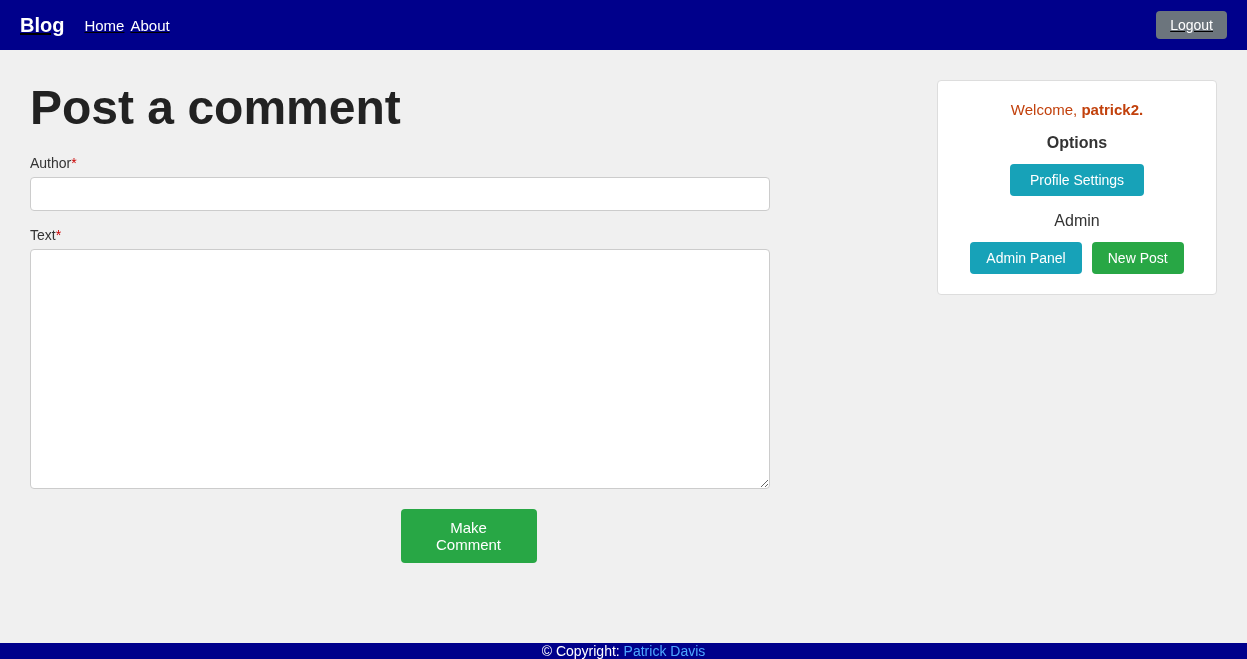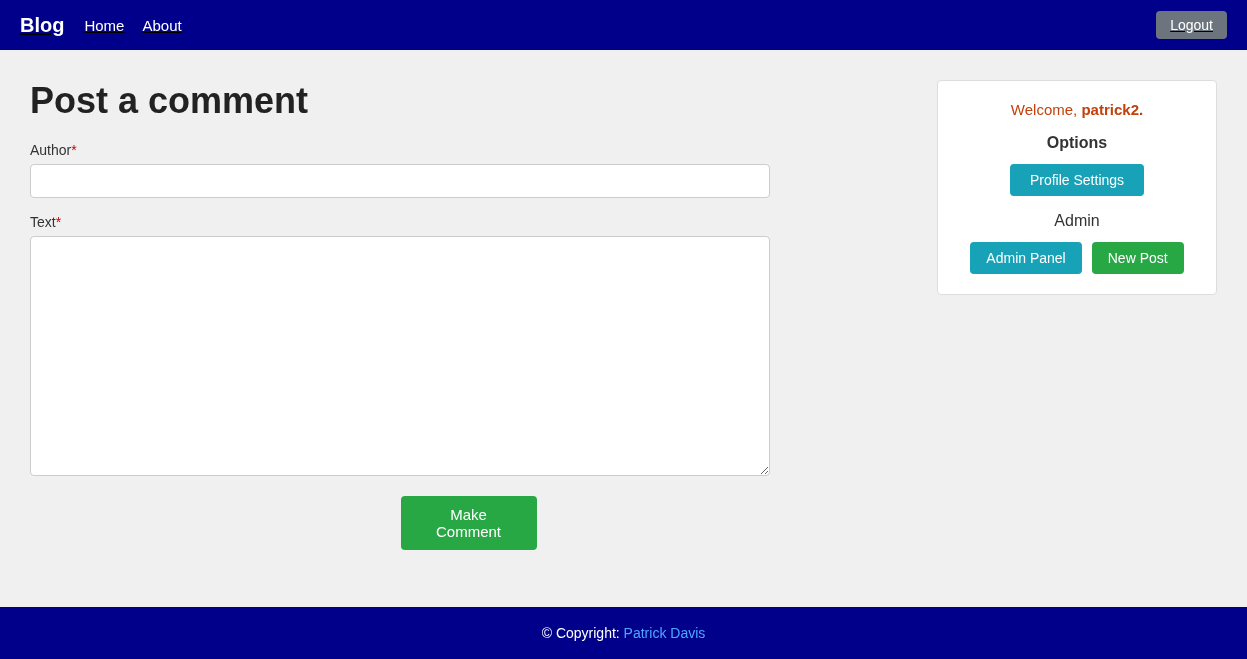--- a/index.html
+++ b/index.html
@@ -29,21 +29,21 @@
     .navbar-brand {
       color: #ffffff;
       font-size: 20px;
       font-weight: bold;
       margin-right: 20px;
       text-decoration: none;
     }
 
     .navbar-links {
       display: flex;
-      gap: 18px;
+      gap: 6px;
       flex: 1;
     }
 
     .navbar-links a {
       color: #ffffff;
       text-decoration: none;
       font-size: 15px;
     }
 
     .logout-btn {
@@ -62,21 +62,21 @@
       padding: 30px 30px 30px 30px;
       display: flex;
       gap: 30px;
     }
 
     .form-section {
       flex: 1;
     }
 
     .page-title {
-      font-size: 36px;
+      font-size: 48px;
       font-weight: bold;
       color: #222;
       margin-bottom: 20px;
     }
 
     .form-group {
       margin-bottom: 16px;
     }
 
     .form-label {
@@ -201,21 +201,20 @@
       font-size: 14px;
       border-radius: 4px;
       cursor: pointer;
     }
 
     
     .footer {
       background-color: #00008B;
       color: #ffffff;
       text-align: center;
-      padding: 18px;
       font-size: 14px;
     }
 
     .footer a {
       color: #4da6ff;
       text-decoration: none;
     }
   </style>
 </head>
 <body>

